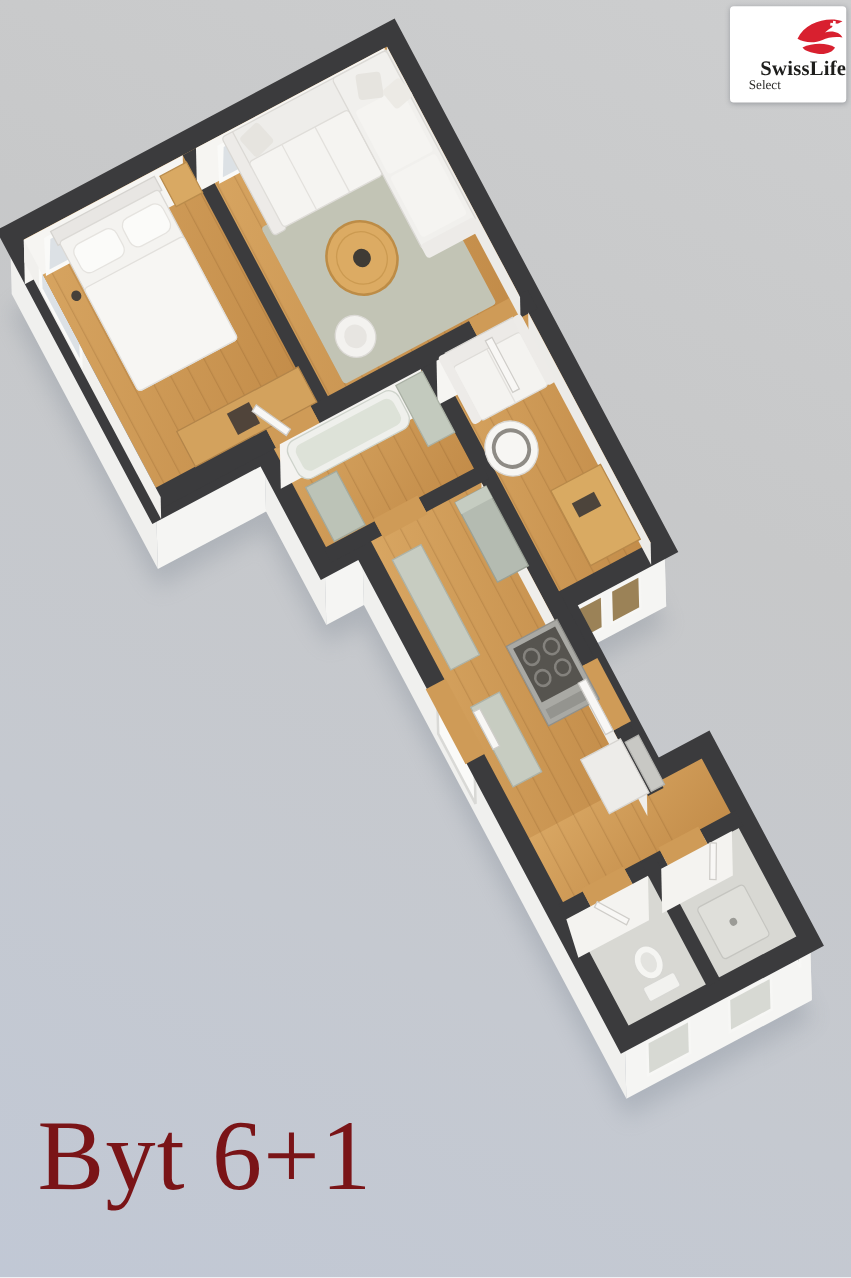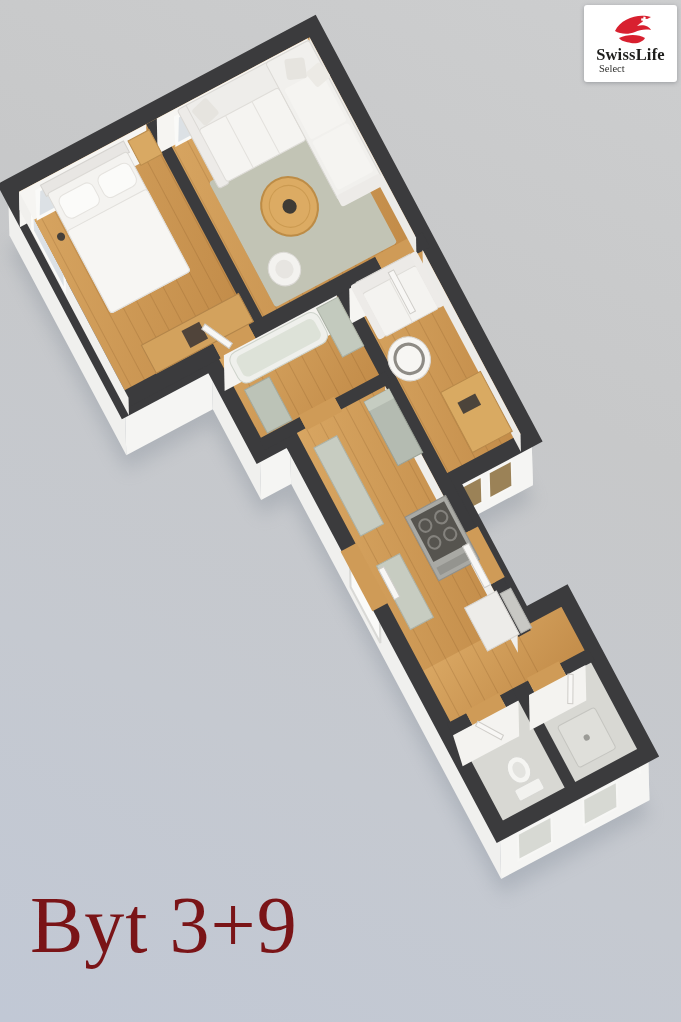--- a/index.html
+++ b/index.html
@@ -6,21 +6,21 @@
   .stage{
     position:relative;width:681px;height:1022px;overflow:hidden;
     background:linear-gradient(205deg,#cdcecf 0%,#c7c8c9 35%,#c5c9d0 70%,#c1c8d5 100%);
     font-family:"Liberation Serif", serif;
   }
   .plan-svg{position:absolute;left:0;top:0;}
   .logo-box{
     position:absolute;left:584px;top:5px;width:93px;height:77px;
     background:#ffffff;border-radius:3px;
     box-shadow:0 1px 4px rgba(60,65,75,.35);
-    display:flex;flex-direction:column;align-items:center;
+    display:flex;flex-direction:column;align-items:flex-end;
   }
   .logo-icon{margin-top:7px;height:34px;}
   .logo-brand{
     font-size:16.5px;font-weight:700;color:#1e1e1c;line-height:1.05;
     letter-spacing:.2px;font-family:"Liberation Serif",serif;
   }
   .logo-sub{
     font-size:10.5px;color:#2e2e2c;line-height:1.1;align-self:flex-start;
     margin-left:15px;font-family:Liberation Serif, serif;
   }
@@ -229,15 +229,15 @@
   <svg class="logo-icon" width="46" height="34" viewBox="0 0 46 34">
     <path d="M7,19 C13,6 31,1 43,5 C37,8 32,11 29,14 C35,12 41,14 43,18 C37,17 31,18 27,20 C20,23 12,22 7,19 Z" fill="#d8202f"></path>
     <path d="M11,26 C19,22 31,22 37,26 C35,30 29,32 23,31 C18,30 13,29 11,26 Z" fill="#d8202f"></path>
     <rect x="33.2" y="6.6" width="6" height="2.2" fill="#ffffff" transform="rotate(8 36 7.7)"></rect>
     <rect x="35.1" y="4.7" width="2.2" height="6" fill="#ffffff" transform="rotate(8 36 7.7)"></rect>
   </svg>
   <div class="logo-brand">SwissLife</div>
   <div class="logo-sub">Select</div>
 </div>
 
-<div class="caption">Byt 3+9</div>
+<div class="caption">Byt 6+1</div>
 
 </div>
 
 </body></html>

